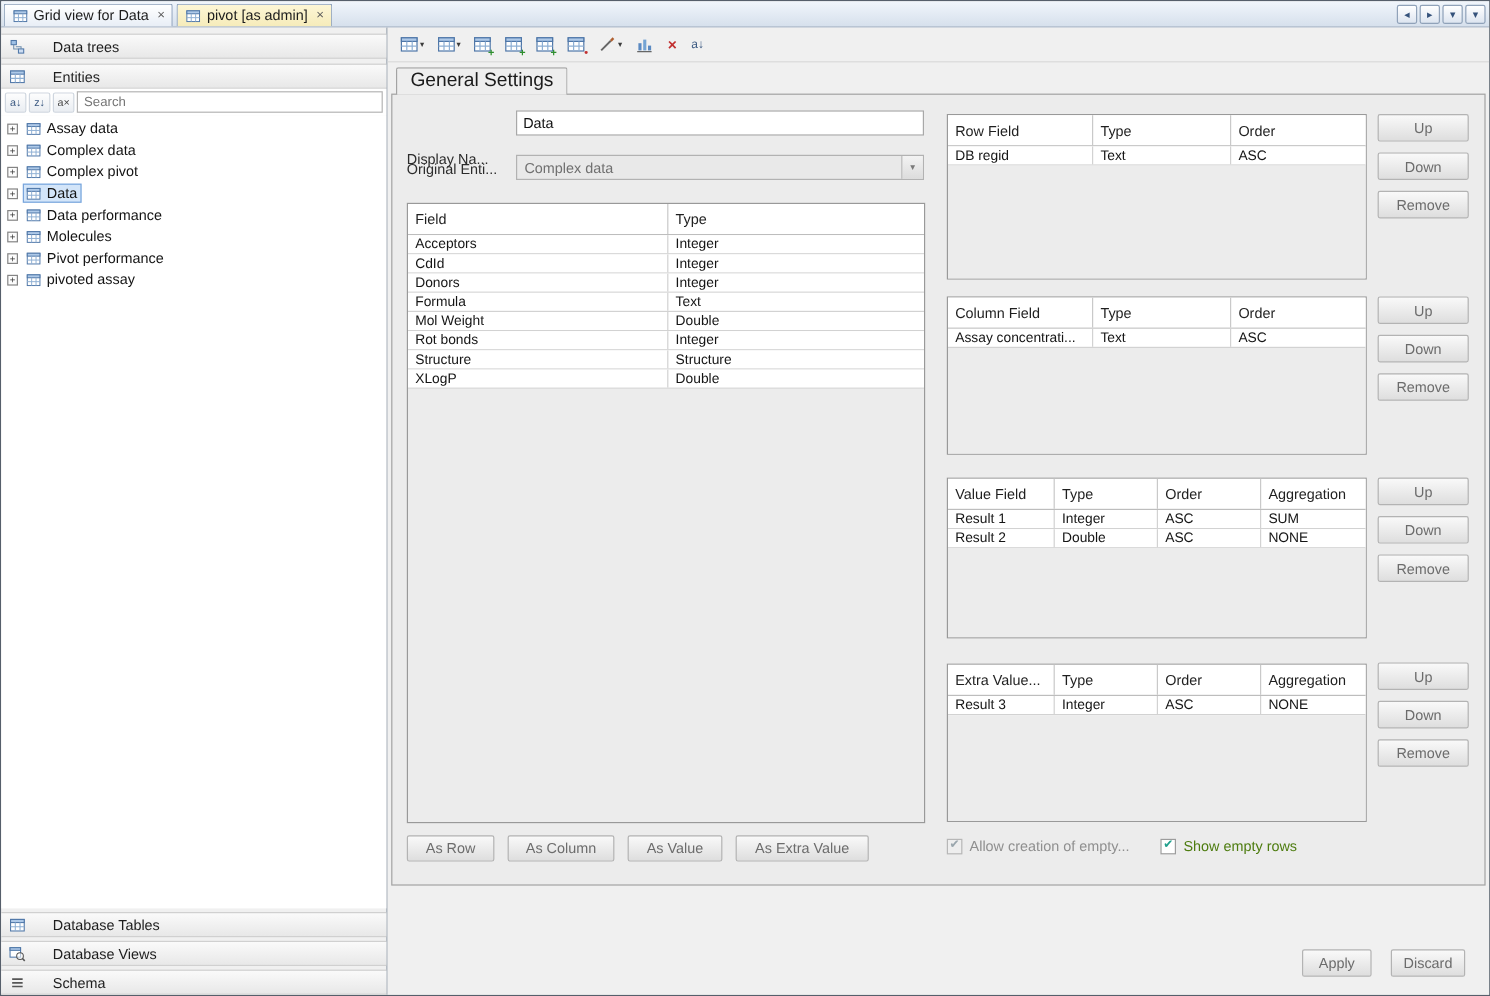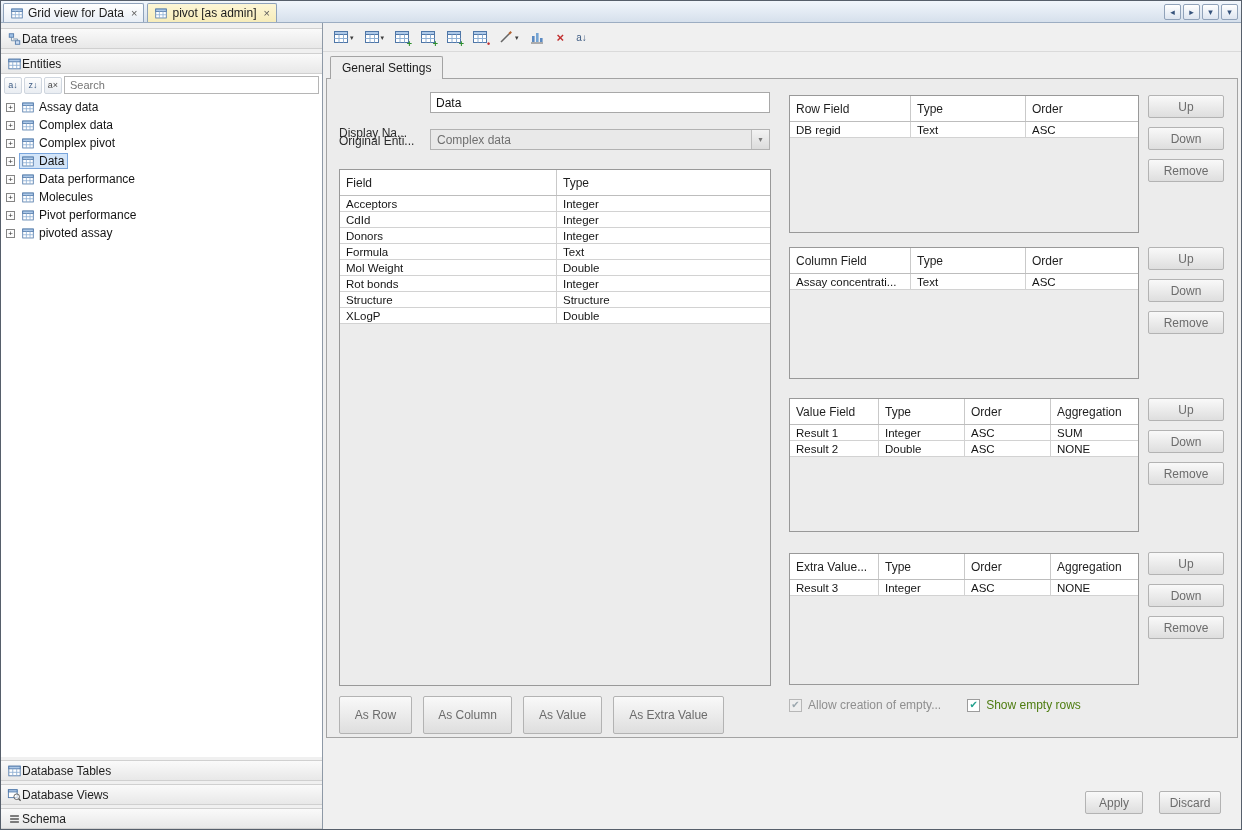--- a/index.html
+++ b/index.html
@@ -21,21 +21,21 @@
   .wbtn { width:17px; height:16px; border:1px solid #90a2b9; background:linear-gradient(#ffffff,#dde5f0);
           display:flex; align-items:center; justify-content:center; font-size:9px; color:#35527b; border-radius:2px; }
 
   
   .bodyrow { flex:1; display:flex; min-height:0; }
 
   
   .sidebar { width:322px; flex:0 0 auto; background:#f0f0f0; border-right:1px solid #8e99a6;
              display:flex; flex-direction:column; }
   .sbar { height:21px; flex:0 0 auto; background:linear-gradient(#fafafa,#e8e8e8); border:1px solid #d0d0d0;
-          border-left:none; border-right:none; display:flex; align-items:center; gap:0; padding:0 6px;
+          border-left:none; border-right:none; display:flex; align-items:center; gap:22px; padding:0 6px;
           font-size:12px; color:#1d1d1d; }
   .sbar .sico { width:15px; height:14px; flex:0 0 auto; }
   .gap5 { height:5px; flex:0 0 auto; } .gap4 { height:4px; flex:0 0 auto; }
   .searchrow { height:22px; flex:0 0 auto; background:#ffffff; display:flex; align-items:center; gap:2px; padding:1px 3px; }
   .sortbtn { width:18px; height:17px; display:flex; align-items:center; justify-content:center;
              font-size:9px; color:#3c5a82; border:1px solid #cfd6df; background:linear-gradient(#fdfdfd,#e9edf2); border-radius:2px; }
   .sortbtn.red { color:#4a4a4a; }
   .searchrow input { flex:1; height:18px; border:1px solid #b5b5b5; font-size:11px; padding:0 5px; color:#333; outline:none; }
   .tree { flex:1; background:#ffffff; padding-top:2px; overflow:hidden; }
   .titem { height:18px; display:flex; align-items:center; gap:4px; padding:0 5px; font-size:12px; color:#141414; }
@@ -53,21 +53,21 @@
   .tbtn { position:relative; height:20px; display:flex; align-items:center; gap:1px; padding:1px; }
   .tico { width:16px; height:16px; }
   .dd { font-size:7px; color:#3c3c3c; line-height:1; }
   .badge { position:absolute; right:-1px; bottom:-2px; font-size:9px; font-weight:bold; color:#2e8f2e; line-height:1; }
   .badge.red { color:#c23030; }
   .xred { font-size:13px; font-weight:bold; color:#c23030; line-height:1; padding:0 2px; }
   .sortglyph { font-size:10px; color:#3c5a82; }
 
   .gs-tab { position:absolute; left:7px; top:33px; height:23px; padding:0 11px; z-index:2;
             background:#eeeeee; border:1px solid #a3a3a3; border-bottom:none; border-radius:2px 2px 0 0;
-            display:flex; align-items:center; font-size:12px; color:#1b1b1b; }
+            display:flex; align-items:center; font-size:16px; color:#1b1b1b; }
   .gs-panel { position:absolute; left:3px; top:55px; width:912px; height:660px;
               background:#ececec; border:1px solid #a3a3a3; }
 
   .flabel { position:absolute; font-size:12px; color:#2c2c2c; white-space:nowrap; }
   .tinput { position:absolute; height:21px; border:1px solid #a8a8a8; background:#ffffff; font-size:12px;
             padding:0 5px; color:#111; outline:none; }
   .dropdown { position:absolute; height:21px; border:1px solid #b2b2b2; background:#e9e9e9; display:flex;
               align-items:center; font-size:12px; color:#707070; }
   .dropdown .ddtext { flex:1; padding:0 6px; overflow:hidden; white-space:nowrap; }
   .dropdown .ddbtn { width:18px; height:100%; border-left:1px solid #bcbcbc; background:linear-gradient(#f3f3f3,#dcdcdc);
@@ -80,21 +80,21 @@
   .th + .th { border-left:1px solid #c9c9c9; }
   .trow { display:grid; grid-template-columns:var(--cols); height:16px; flex:0 0 auto;
           border-bottom:1px solid #d2d2d2; background:#ffffff; }
   .td { display:flex; align-items:center; padding:0 6px; font-size:11.5px; color:#151515; overflow:hidden; white-space:nowrap; }
   .td + .td { border-left:1px solid #d2d2d2; }
   .tfill { flex:1; background:#ececec; }
 
   .btn { background:linear-gradient(#f9f9f9,#dedede); border:1px solid #b3b3b3; border-radius:2px;
          color:#6c6c6c; font-size:12px; display:flex; align-items:center; justify-content:center; white-space:nowrap; }
   .assignrow { position:absolute; left:12px; top:617px; display:flex; gap:11px; }
-  .assignrow .btn { height:38px; }
+  .assignrow .btn { height:22px; }
   .pstack { position:absolute; left:821px; width:76px; display:flex; flex-direction:column; gap:9px; }
   .pstack .btn { height:23px; width:76px; }
 
   .checkrow { position:absolute; left:462px; top:619px; display:flex; gap:26px; align-items:center; }
   .chk { display:flex; align-items:center; gap:6px; font-size:12px; }
   .chkbox { width:13px; height:13px; border:1px solid #9c9c9c; background:#ffffff; display:flex;
             align-items:center; justify-content:center; font-size:10px; line-height:1; }
   .chk.disabled .chkbox { background:#eeeeee; border-color:#b7b7b7; color:#9aa6ad; }
   .chk.disabled .chklabel { color:#8f8f8f; }
   .chk.enabled .chkbox { color:#21a08d; }

